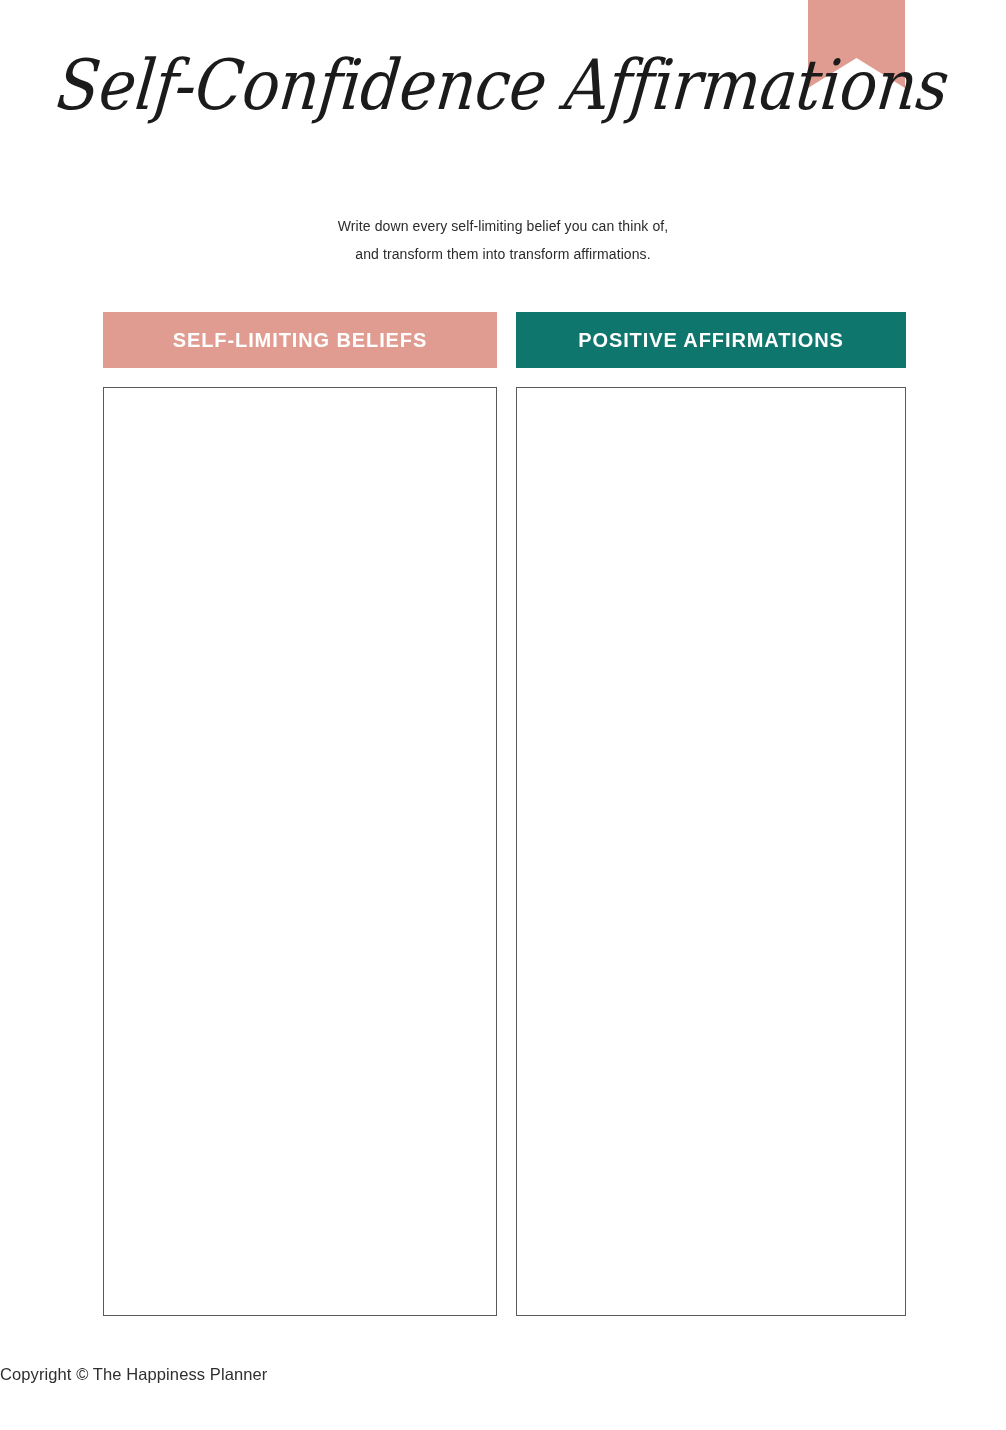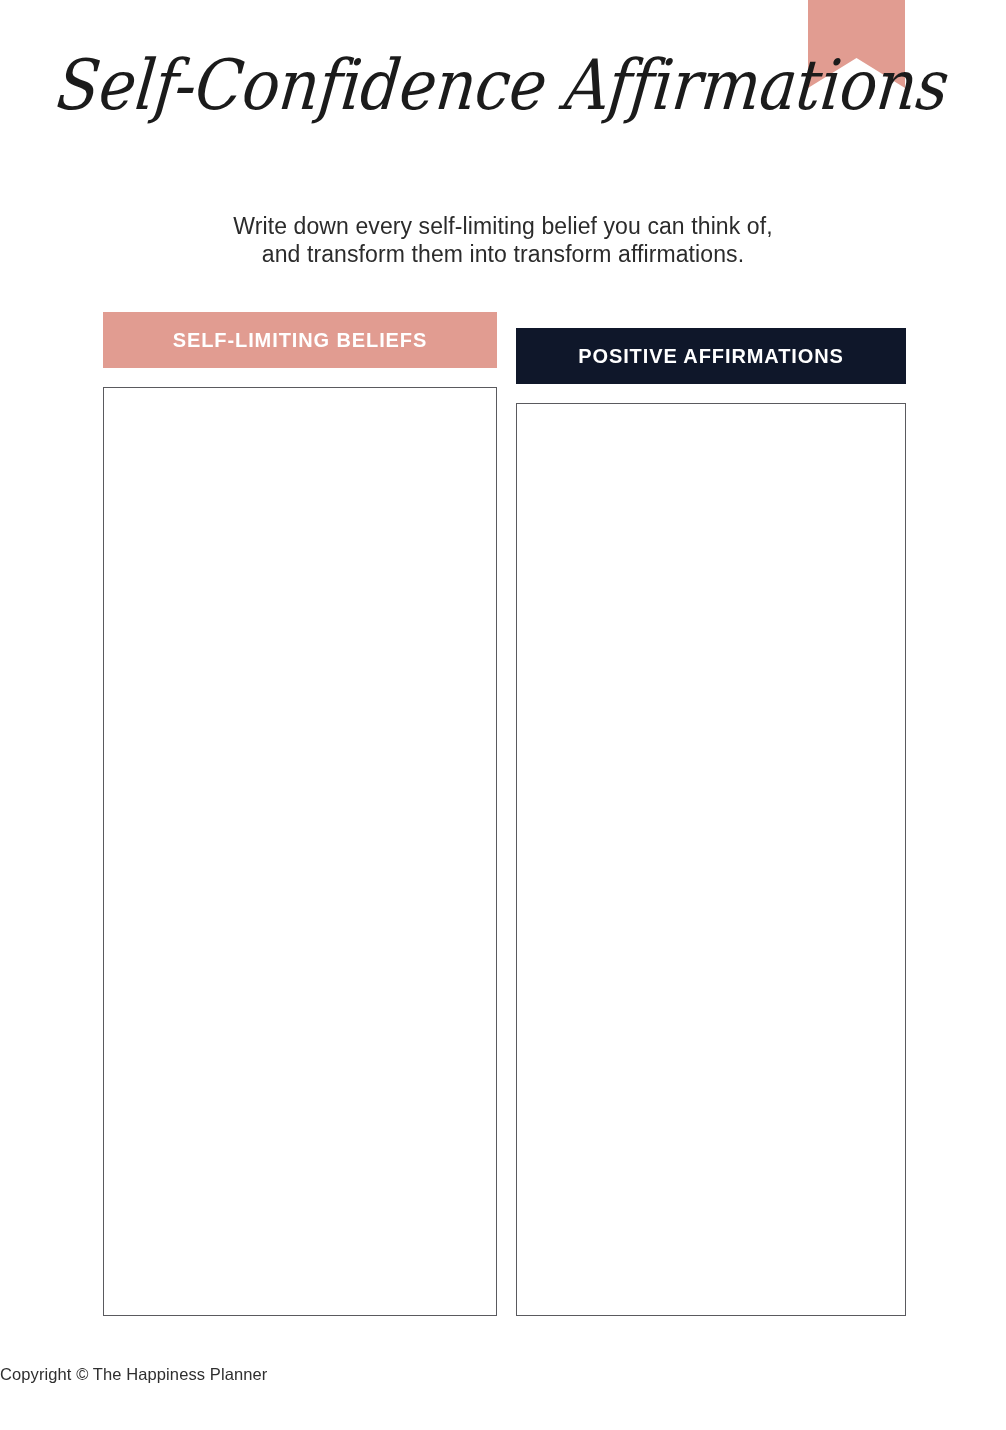--- a/index.html
+++ b/index.html
@@ -54,21 +54,21 @@
     white-space: nowrap;
   }
 
   
   .subtitle {
     position: absolute;
     top: 212px;
     left: 0;
     width: 1006px;
     text-align: center;
-    font-size: 23px;
+    font-size: 14px;
     line-height: 28px;
     color: #2b2b2b;
     letter-spacing: 0.1px;
   }
   .subtitle .line { display: block; }
 
   
   .columns {
     position: absolute;
     top: 312px;
@@ -91,21 +91,21 @@
     display: flex;
     align-items: center;
     justify-content: center;
     color: #ffffff;
     font-weight: bold;
     font-size: 20px;
     letter-spacing: 0.9px;
     white-space: nowrap;
   }
   .col-header.pink { background: #e19c91; }
-  .col-header.gray { background: #0f172a; margin-top: 16px; }
+  .col-header.gray { background: #0f766e; }
 
   .col-spacer { height: 19px; }
 
   .col-box {
     flex: 1 1 auto;
     border: 1.5px solid #5a5a5e;
     background: #ffffff;
     box-sizing: border-box;
   }
 

